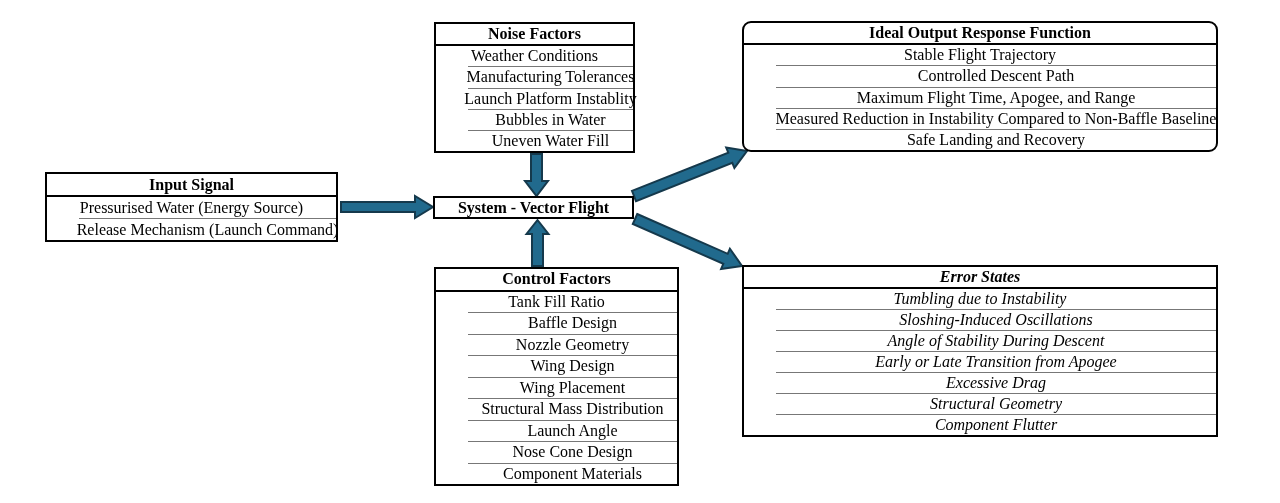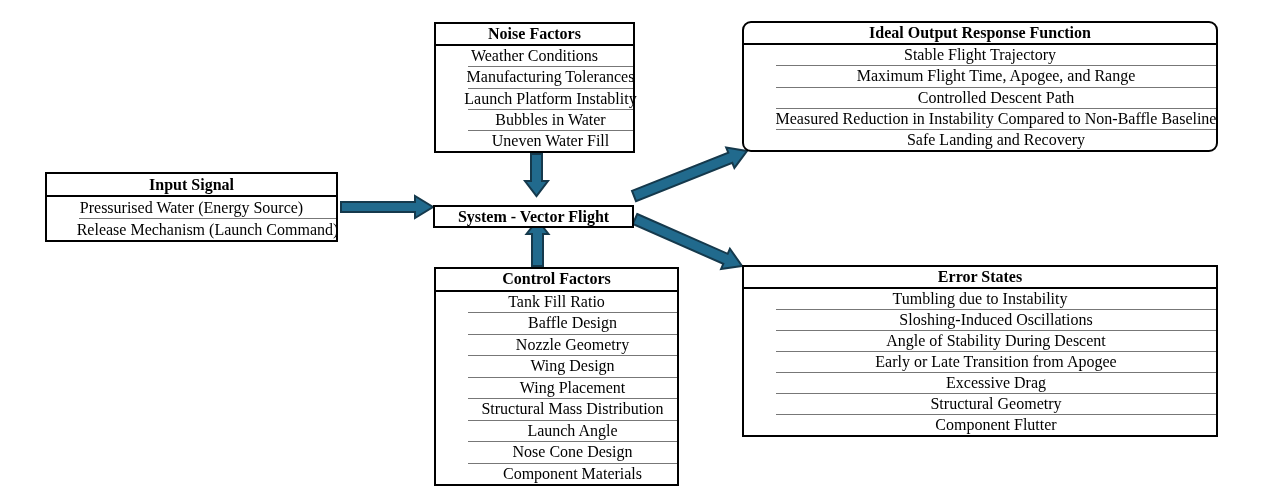--- a/index.html
+++ b/index.html
@@ -46,24 +46,24 @@
   .box.single .title{border-bottom:none;}
   .box .row{
     flex:1;
     display:flex;align-items:center;justify-content:center;
     white-space:nowrap;
   }
   .box .row + .row{border-top:1px solid var(--row-divider);margin-left:32px;}
 
   .box-input   {left:45px;  top:172px; width:293px; height:70px;}
   .box-noise   {left:434px; top:22px;  width:201px; height:131px;}
-  .box-system  {left:433px; top:205px; width:201px; height:23px;}
+  .box-system  {left:433px; top:196px; width:201px; height:23px;}
   .box-ideal   {left:742px; top:21px;  width:476px; height:131px;border-radius:9px;}
   .box-control {left:434px; top:267px; width:245px; height:219px;}
-  .box-error   {left:742px; top:265px; width:476px; height:172px;}
+  .box-error   {left:742px; top:265px; width:476px; height:172px;font-style:italic;}
 </style>
 </head>
 <body>
 
 <div class="canvas">
 
   <svg class="arrows" viewBox="0 0 1280 503" xmlns="http://www.w3.org/2000/svg">
     <polygon points="341,202 415,202 415,196 433,207 415,218 415,212 341,212"></polygon>
     <polygon points="531,154 542,154 542,181 548,181 536.5,196 525,181 531,181"></polygon>
     <polygon points="532,266 532,234 526.5,234 537.5,220 548.5,234 543,234 543,266"></polygon>
@@ -86,22 +86,22 @@
       <div class="row">Uneven Water Fill</div>
     </div>
 
   <div class="box box-system single">
     <div class="title">System - Vector Flight</div>
   </div>
 
   <div class="box box-ideal">
     <div class="title">Ideal Output Response Function</div>
   <div class="row">Stable Flight Trajectory</div>
+      <div class="row">Controlled Descent Path</div>
       <div class="row">Maximum Flight Time, Apogee, and Range</div>
-      <div class="row">Controlled Descent Path</div>
       <div class="row">Measured Reduction in Instability Compared to Non-Baffle Baseline</div>
       <div class="row">Safe Landing and Recovery</div>
     </div>
 
   <div class="box box-control">
     <div class="title">Control Factors</div>
   <div class="row">Tank Fill Ratio</div>
       <div class="row">Baffle Design</div>
       <div class="row">Nozzle Geometry</div>
       <div class="row">Wing Design</div>

